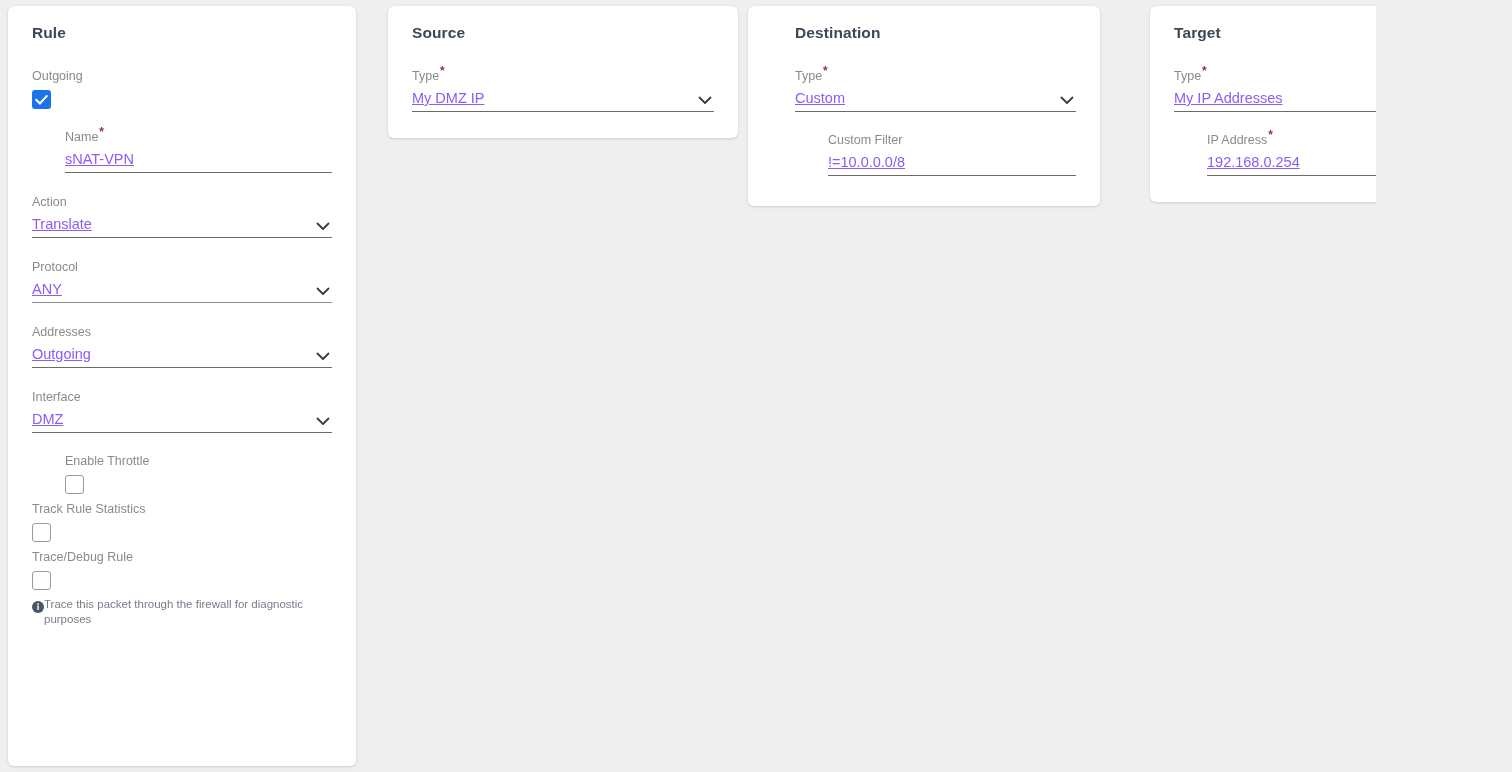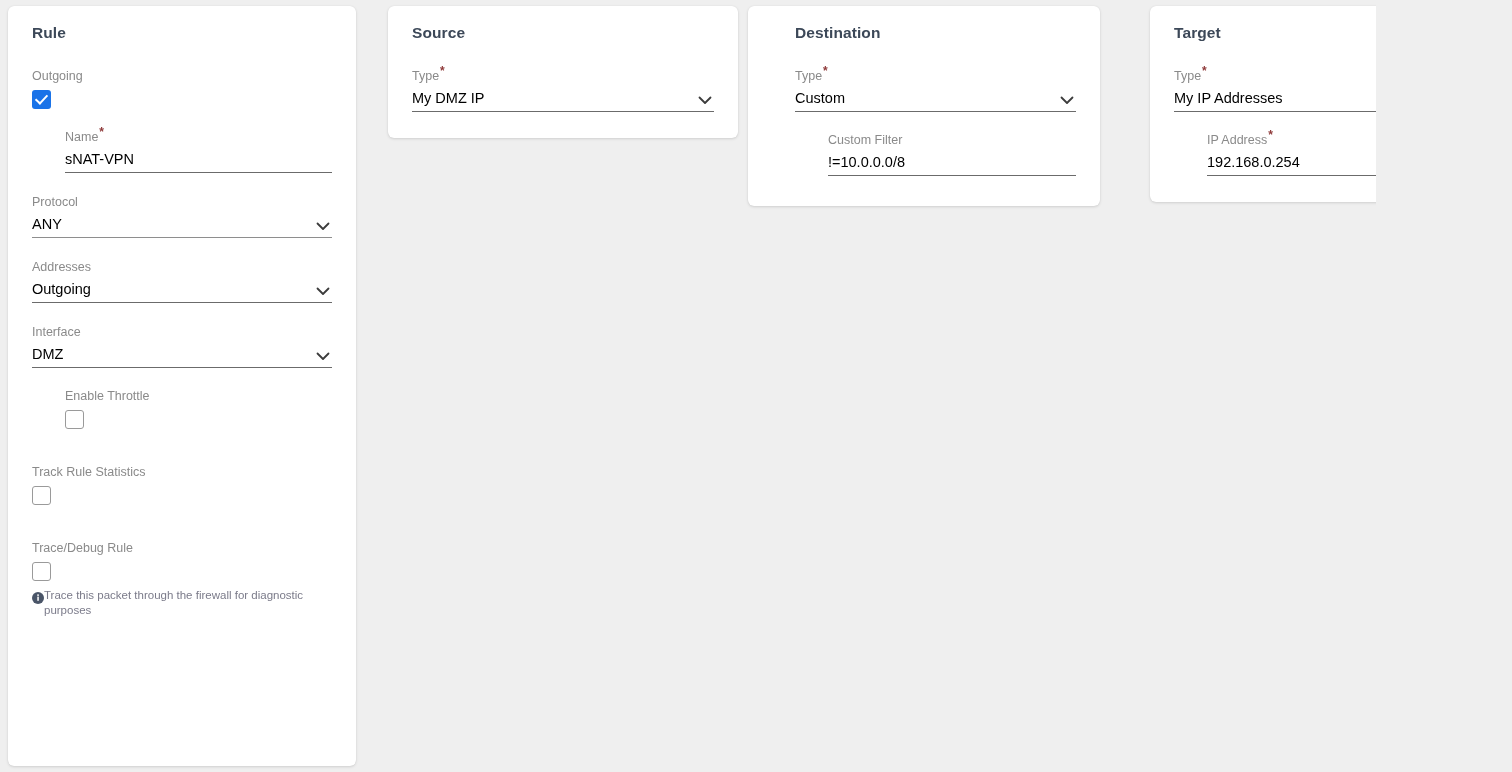--- a/index.html
+++ b/index.html
@@ -59,26 +59,27 @@
     color: #8f3a3a;
     font-size: 12px;
     vertical-align: super;
     line-height: 0;
     margin-left: 1px;
     font-weight: bold;
   }
 
   .field-value {
     font-size: 14.5px;
-    color: #000000;
+    color: #8b5cf6;
     line-height: 20px;
     padding-top: 4px;
     padding-bottom: 3px;
     white-space: nowrap;
     overflow: hidden;
+    text-decoration: underline;
   }
 
   .underline {
     border-bottom: 1.4px solid #6b6b6b;
     width: 100%;
   }
   .underline-soft { border-bottom: 1.4px solid #8e8e8e; }
 
   
   .chevron {
@@ -145,21 +146,21 @@
     line-height: 15px;
   }
   .info-icon {
     flex: 0 0 auto;
     width: 12px;
     height: 12px;
     margin-top: 2px;
   }
 
   
-  .row-gap-24 { margin-top: 36px; }
+  .row-gap-24 { margin-top: 8px; }
   .row-gap-22 { margin-top: 22px; }
   .row-gap-21 { margin-top: 21px; margin-left: 33px; }
   .row-gap-26 { margin-top: 26px; }
 </style>
 </head>
 <body>
 
 <div class="board">
 
   <div class="card card-rule">
@@ -169,20 +170,29 @@
       <span class="field-label">Outgoing</span>
       <span class="checkbox checked"></span>
     </div>
 
     <div class="field row-gap-21">
       <span class="field-label"><span>Name</span><span class="req">*</span></span>
       <div class="field-value underline">sNAT-VPN</div>
     </div>
 
 
+    <div class="field row-gap-22">
+      <span class="field-label">Action</span>
+      <div class="field-value underline">Translate</div>
+      <span class="chevron">
+        <svg width="14" height="9" viewBox="0 0 14 9">
+            <path d="M1.5 1.5 L7 7 L12.5 1.5" fill="none" stroke="#3c3c3c" stroke-width="1.8" stroke-linecap="round" stroke-linejoin="round"></path>
+          </svg>
+      </span>
+    </div>
 
     <div class="field row-gap-22">
       <span class="field-label">Protocol</span>
       <div class="field-value underline underline-soft">ANY</div>
       <span class="chevron">
         <svg width="14" height="9" viewBox="0 0 14 9">
             <path d="M1.5 1.5 L7 7 L12.5 1.5" fill="none" stroke="#3c3c3c" stroke-width="1.8" stroke-linecap="round" stroke-linejoin="round"></path>
           </svg>
       </span>
     </div>

